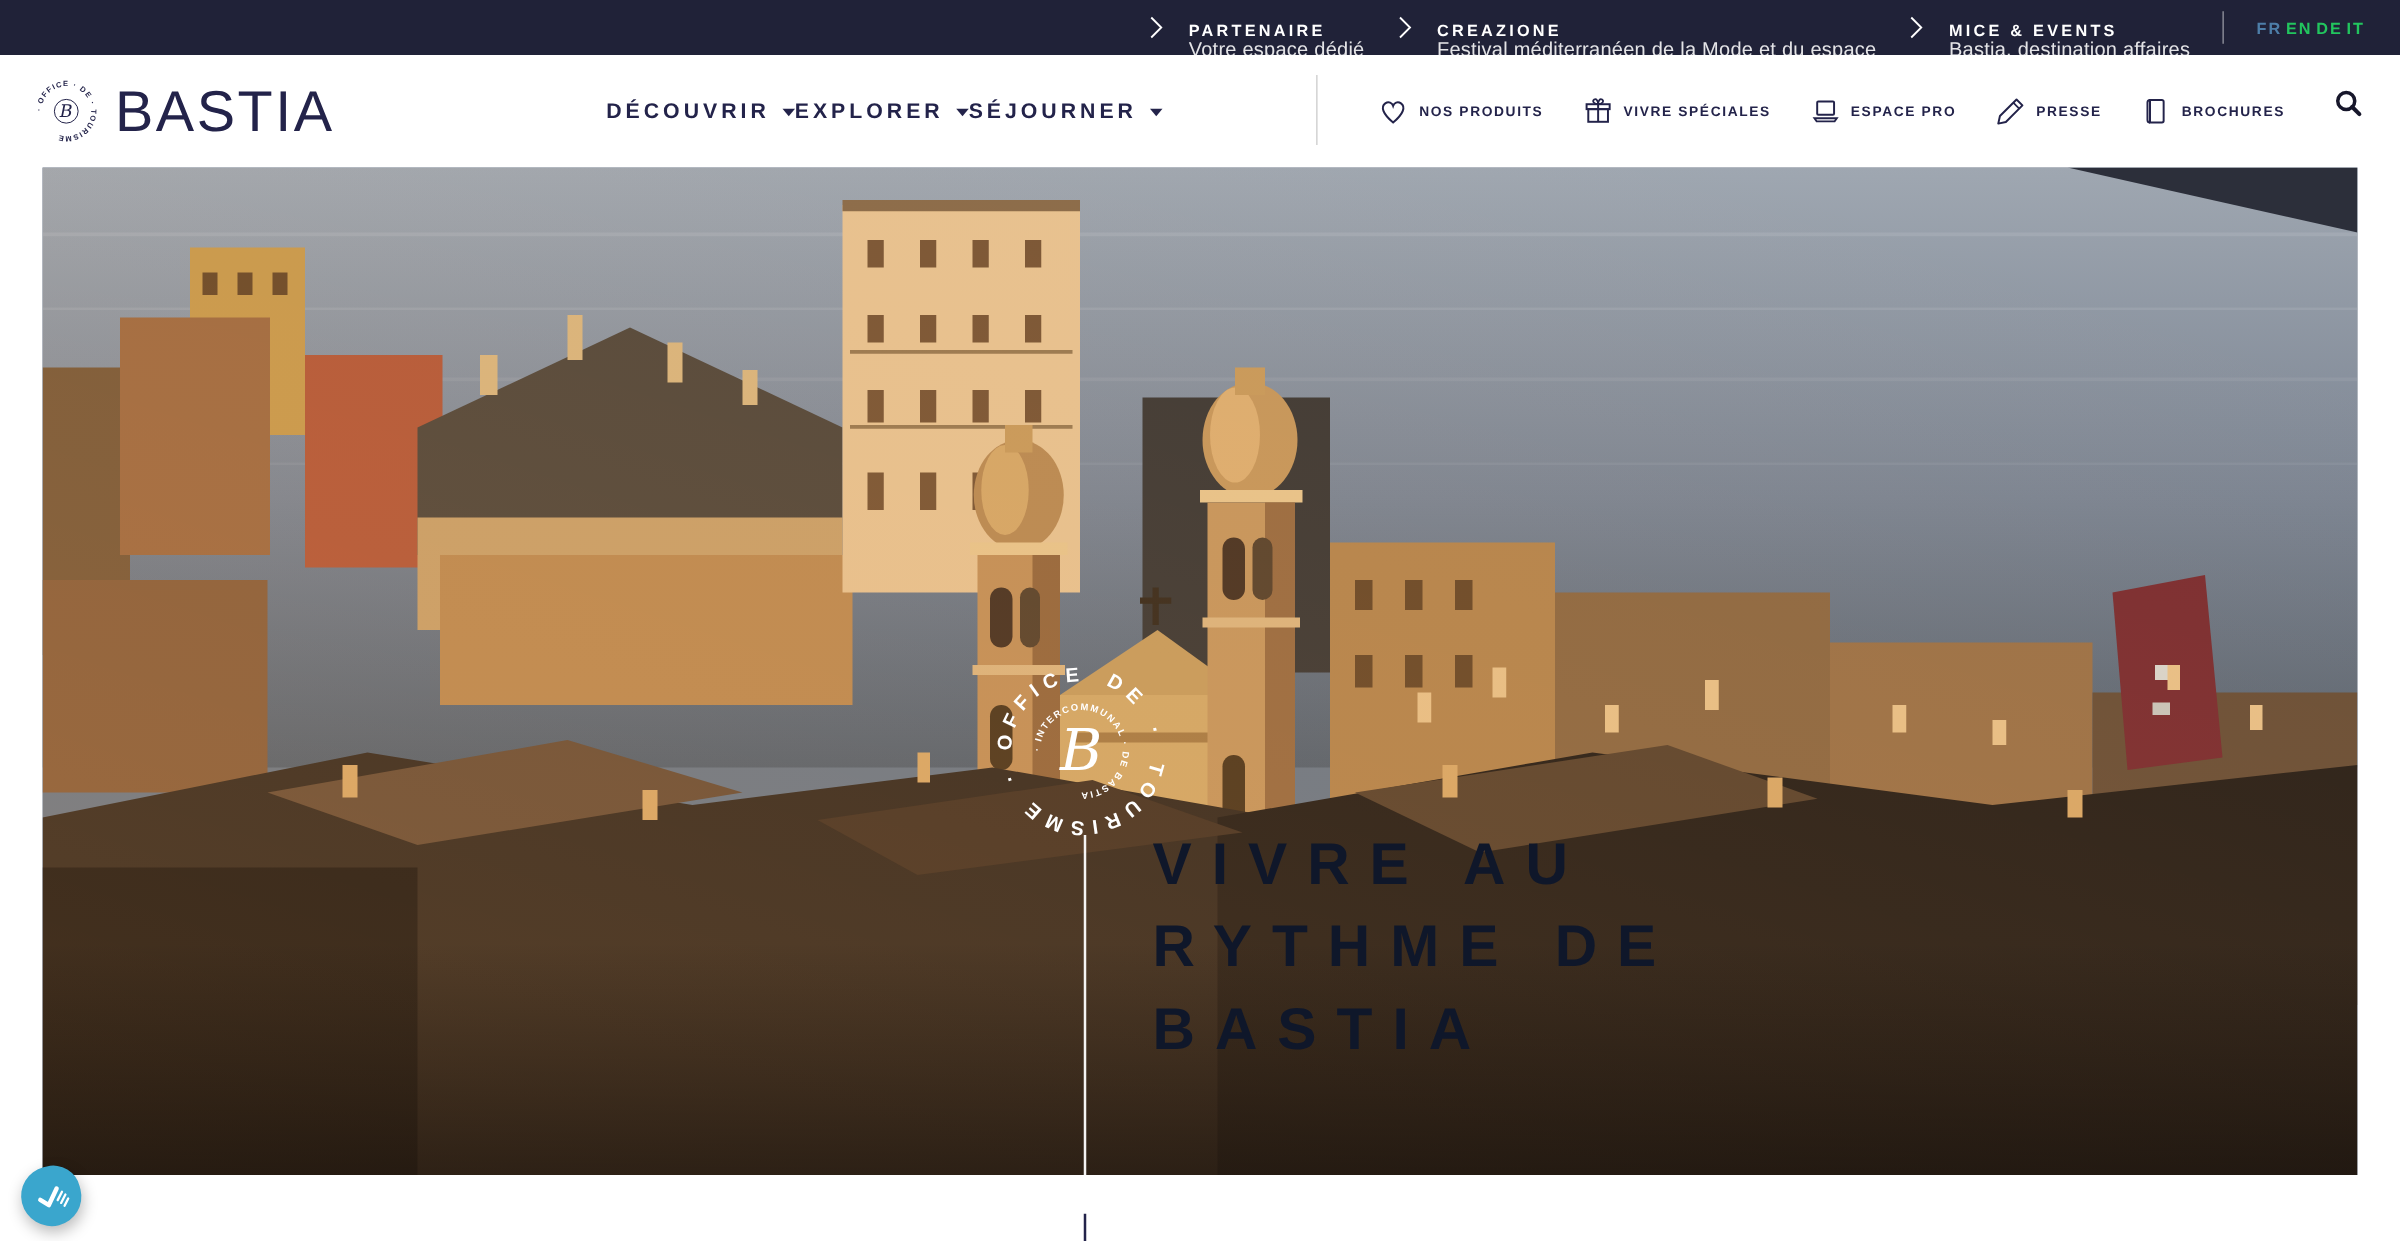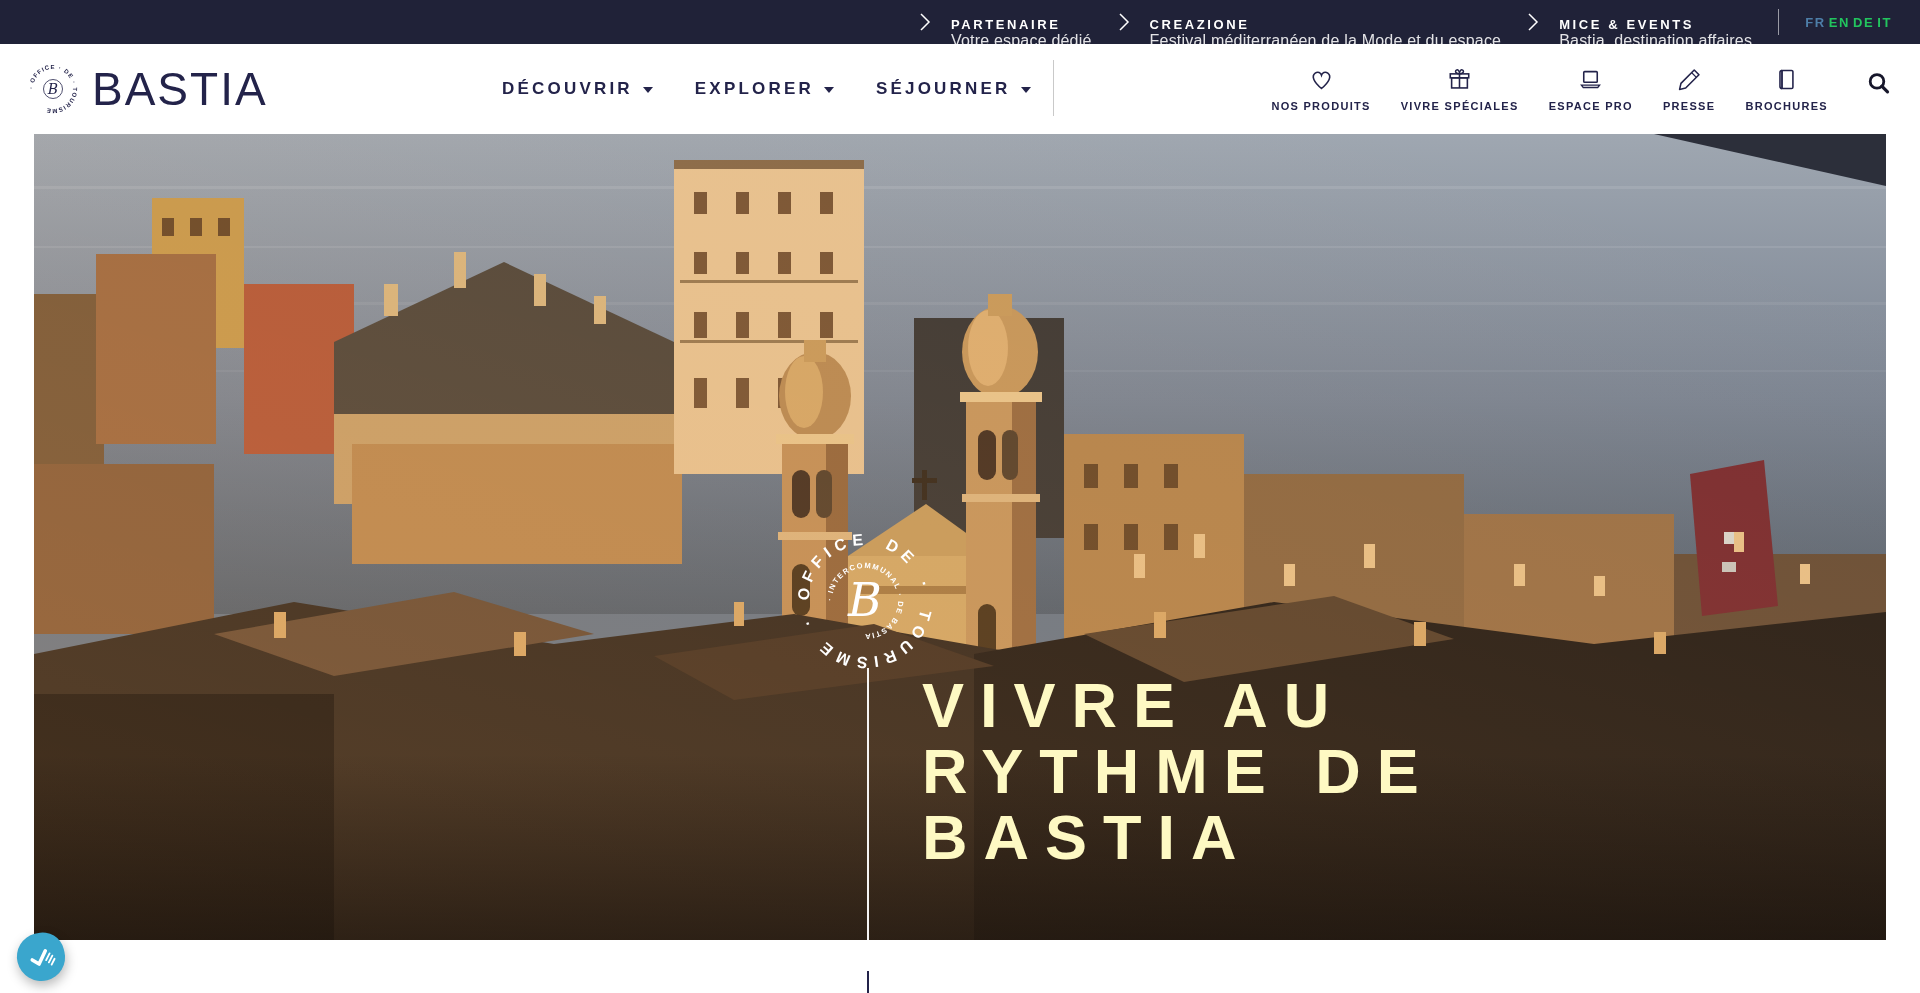--- a/index.html
+++ b/index.html
@@ -29,38 +29,38 @@
   .tb-sub { font-size: 16px; font-weight: 400; color: rgba(255,255,255,0.88); letter-spacing: 0.2px; white-space: nowrap; }
   .tb-divider { width: 1px; height: 26px; background: rgba(255,255,255,0.55); }
   .langs { display: flex; gap: 3px; align-items: center; }
   .lang { font-size: 13px; font-weight: 700; letter-spacing: 1.6px; color: #22c55e; cursor: pointer; }
   .lang.active { color: #4d7ea8; }
 
   
   .header { position: relative; height: 90px; background: #fff; }
   .logo { position: absolute; left: 26px; top: 50%; transform: translateY(-50%); display: flex; align-items: center; gap: 12px; cursor: pointer; }
   .logo-wordmark { font-size: 46px; font-weight: 400; letter-spacing: 2px; color: #23234a; }
-  .main-nav { position: absolute; left: 502px; top: 50%; transform: translateY(-50%); display: flex; gap: 42px; }
+  .main-nav { position: absolute; left: 485px; top: 50%; transform: translateY(-50%); display: flex; }
   .nav-item { display: flex; align-items: center; gap: 10px; font-size: 17px; font-weight: 700; letter-spacing: 3.2px; color: #23234a; cursor: pointer; white-space: nowrap; }
   .caret { width: 0; height: 0; border-left: 5px solid transparent; border-right: 5px solid transparent; border-top: 6px solid #23234a; margin-top: 2px; }
   .header-divider { position: absolute; left: 1053px; top: 16px; width: 1px; height: 56px; background: #c9c9c9; }
   .quick-links { position: absolute; right: 92px; top: 50%; transform: translateY(-50%); display: flex; align-items: flex-end; gap: 30px; }
-  .ql { display: flex; flex-direction: column; align-items: center; gap: 7px; cursor: pointer; color: #23234a; }
+  .ql { display: flex; align-items: center; gap: 7px; cursor: pointer; color: #23234a; }
   .ql svg { width: 27px; height: 27px; display: block; }
   .ql-label { font-size: 11px; font-weight: 700; letter-spacing: 1.3px; white-space: nowrap; }
   .search-btn { position: absolute; right: 28px; top: 50%; transform: translateY(-62%); cursor: pointer; }
 
   
   .hero { position: absolute; left: 34px; top: 134px; width: 1852px; height: 806px; overflow: hidden; background: #6e7987; }
   .scene { position: absolute; inset: 0; width: 100%; height: 100%; }
   .stamp { position: absolute; left: 760px; top: 396px; width: 142px; height: 142px; }
   .vline { position: absolute; left: 833px; top: 534px; bottom: 0; width: 1.5px; background: rgba(255,255,255,0.95); }
   .headline {
-    position: absolute; left: 888px; top: 538px;
-    color: #fef9c3; font-size: 63px; font-weight: 600;
+    position: absolute; left: 888px; top: 524px;
+    color: #0f172a; font-size: 47px; font-weight: 600;
     letter-spacing: 16px; line-height: 66px; white-space: nowrap;
   }
 
   
   .bottom-line { position: absolute; left: 867px; top: 971px; width: 2px; height: 22px; background: #23234a; }
 
   
   .cookie-btn {
     position: absolute; left: 17px; top: 933px; width: 48px; height: 48px;
     border-radius: 50% 46% 50% 52%;

